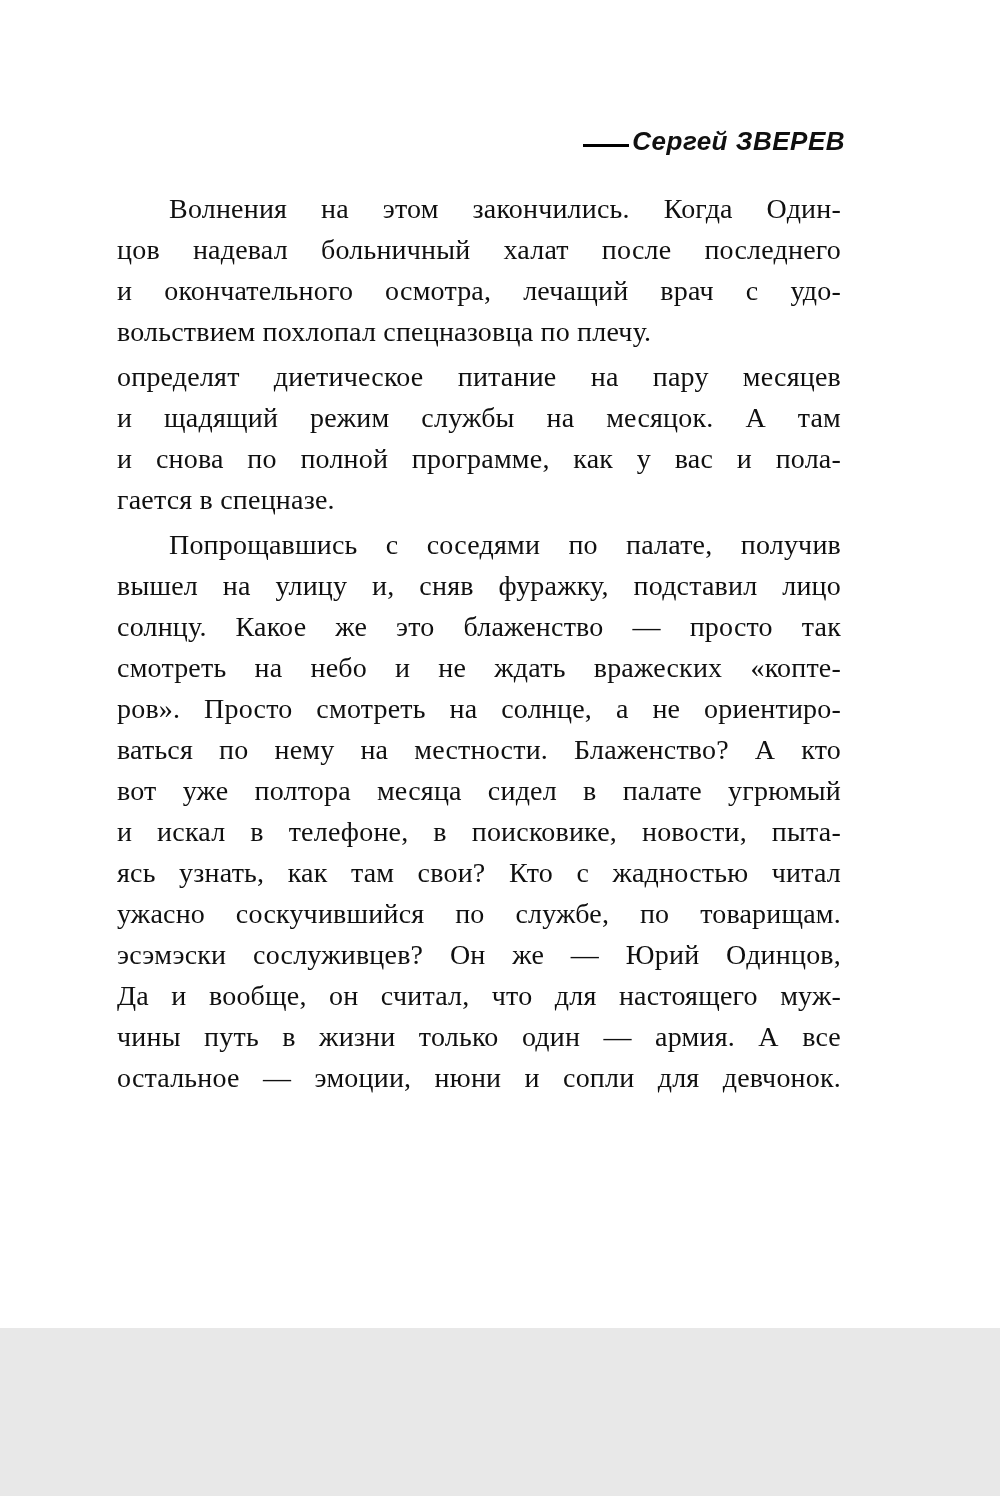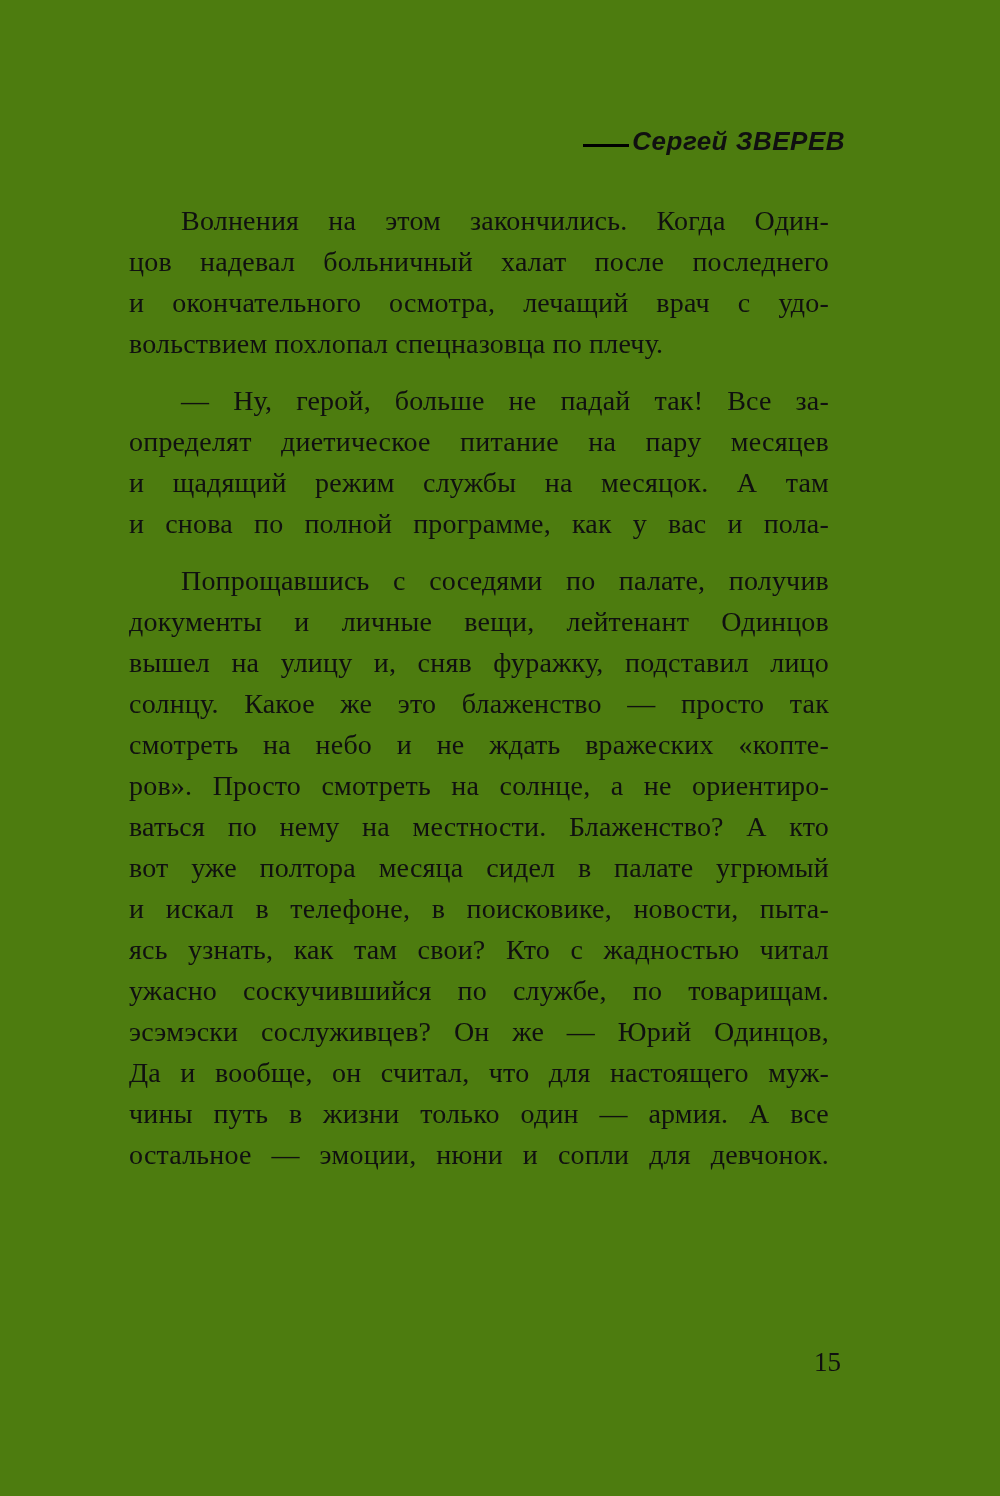--- a/index.html
+++ b/index.html
@@ -3,22 +3,22 @@
 <meta charset="utf-8">
 <style>
   html, body {
     margin: 0;
     padding: 0;
     background: #e8e8e8;
   }
   .page {
     position: relative;
     width: 1000px;
-    height: 1496px;
-    background: #4d7c0f;
+    height: 1328px;
+    background: #ffffff;
     color: #101010;
     font-family: "Liberation Serif", serif;
     overflow: hidden;
     margin: 0 auto;
   }
   
   .running-header {
     position: absolute;
     top: 126px;
     left: 0;
@@ -43,21 +43,21 @@
   
   .page-text {
     position: absolute;
     left: 113px;
     top: 184px;
     width: 732px;
     font-size: 28px;
     letter-spacing: 0.2px;
   }
   .paragraph {
-    margin: 16px;
+    margin: 4px;
     padding: 0;
   }
   .line {
     height: 41px;
     line-height: 41px;
     text-align: justify;
     text-align-last: justify;
   }
   .line.first {
     text-indent: 52px;
@@ -87,28 +87,27 @@
   </div>
 
   <div class="page-text">
     <div class="paragraph">
         <div class="line first">Волнения на этом закончились. Когда Один-</div>
         <div class="line">цов надевал больничный халат после последнего</div>
         <div class="line">и окончательного осмотра, лечащий врач с удо-</div>
         <div class="line short-last">вольствием похлопал спецназовца по плечу.</div>
       </div>
     <div class="paragraph">
-        <div class="line first">— Ну, герой, больше не падай так! Все за-</div>
         <div class="line">определят диетическое питание на пару месяцев</div>
         <div class="line">и щадящий режим службы на месяцок. А там</div>
         <div class="line">и снова по полной программе, как у вас и пола-</div>
+        <div class="line short-last">гается в спецназе.</div>
       </div>
     <div class="paragraph">
         <div class="line first">Попрощавшись с соседями по палате, получив</div>
-        <div class="line">документы и личные вещи, лейтенант Одинцов</div>
         <div class="line">вышел на улицу и, сняв фуражку, подставил лицо</div>
         <div class="line">солнцу. Какое же это блаженство — просто так</div>
         <div class="line">смотреть на небо и не ждать вражеских «копте-</div>
         <div class="line">ров». Просто смотреть на солнце, а не ориентиро-</div>
         <div class="line">ваться по нему на местности. Блаженство? А кто</div>
         <div class="line">вот уже полтора месяца сидел в палате угрюмый</div>
         <div class="line">и искал в телефоне, в поисковике, новости, пыта-</div>
         <div class="line">ясь узнать, как там свои? Кто с жадностью читал</div>
         <div class="line">ужасно соскучившийся по службе, по товарищам.</div>
         <div class="line">эсэмэски сослуживцев? Он же — Юрий Одинцов,</div>

